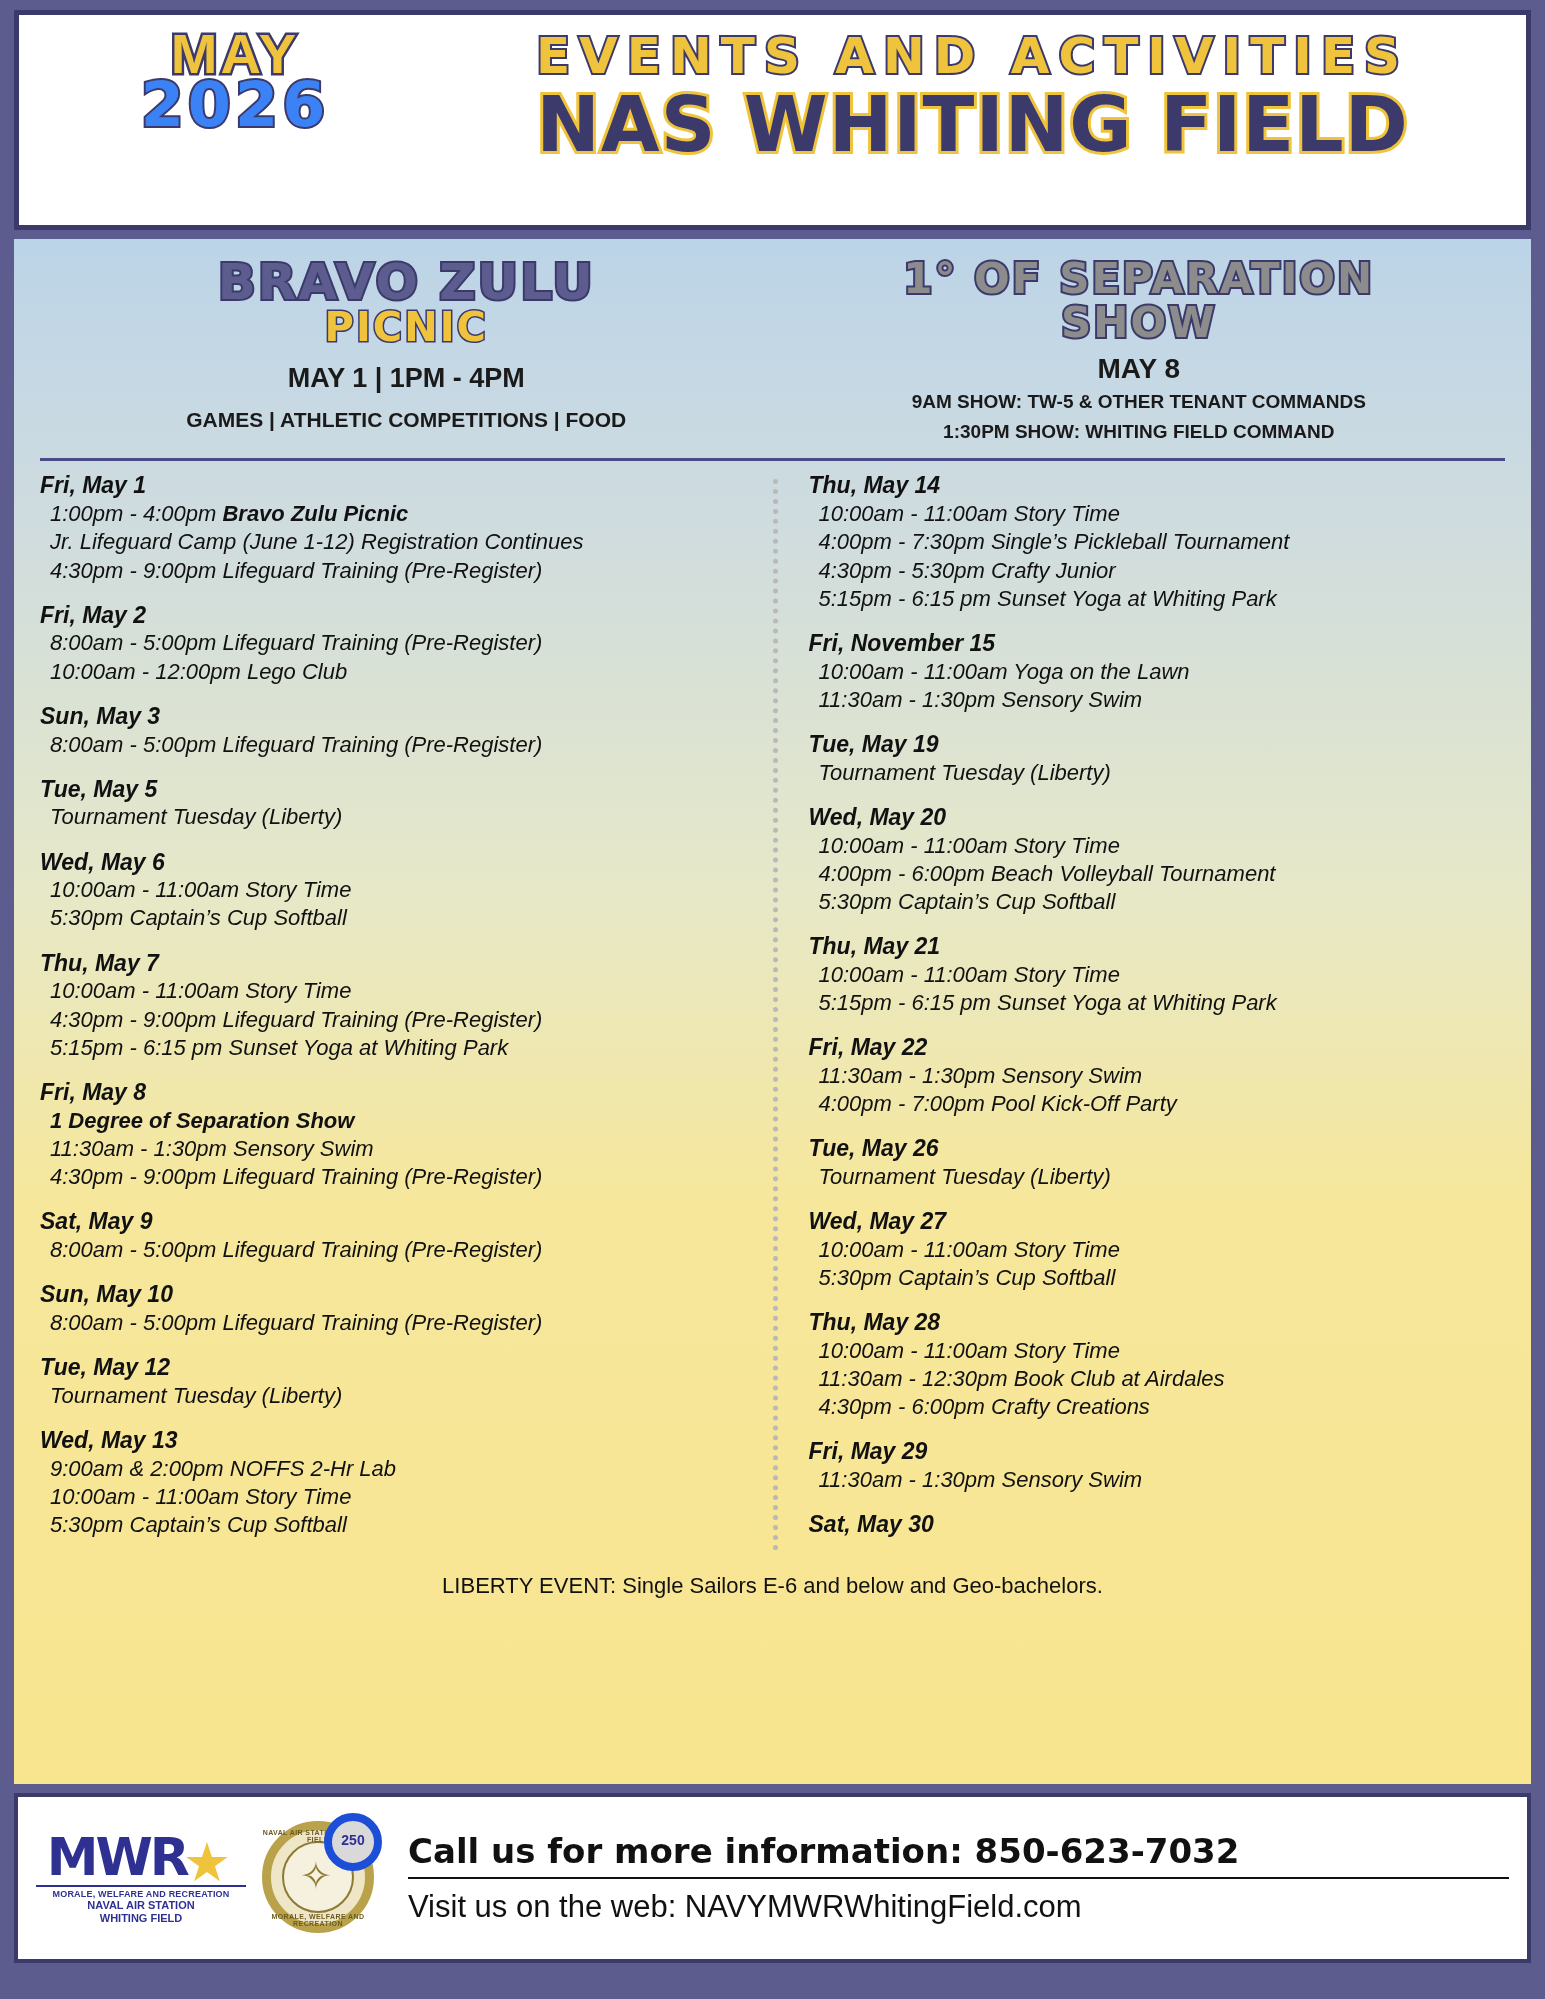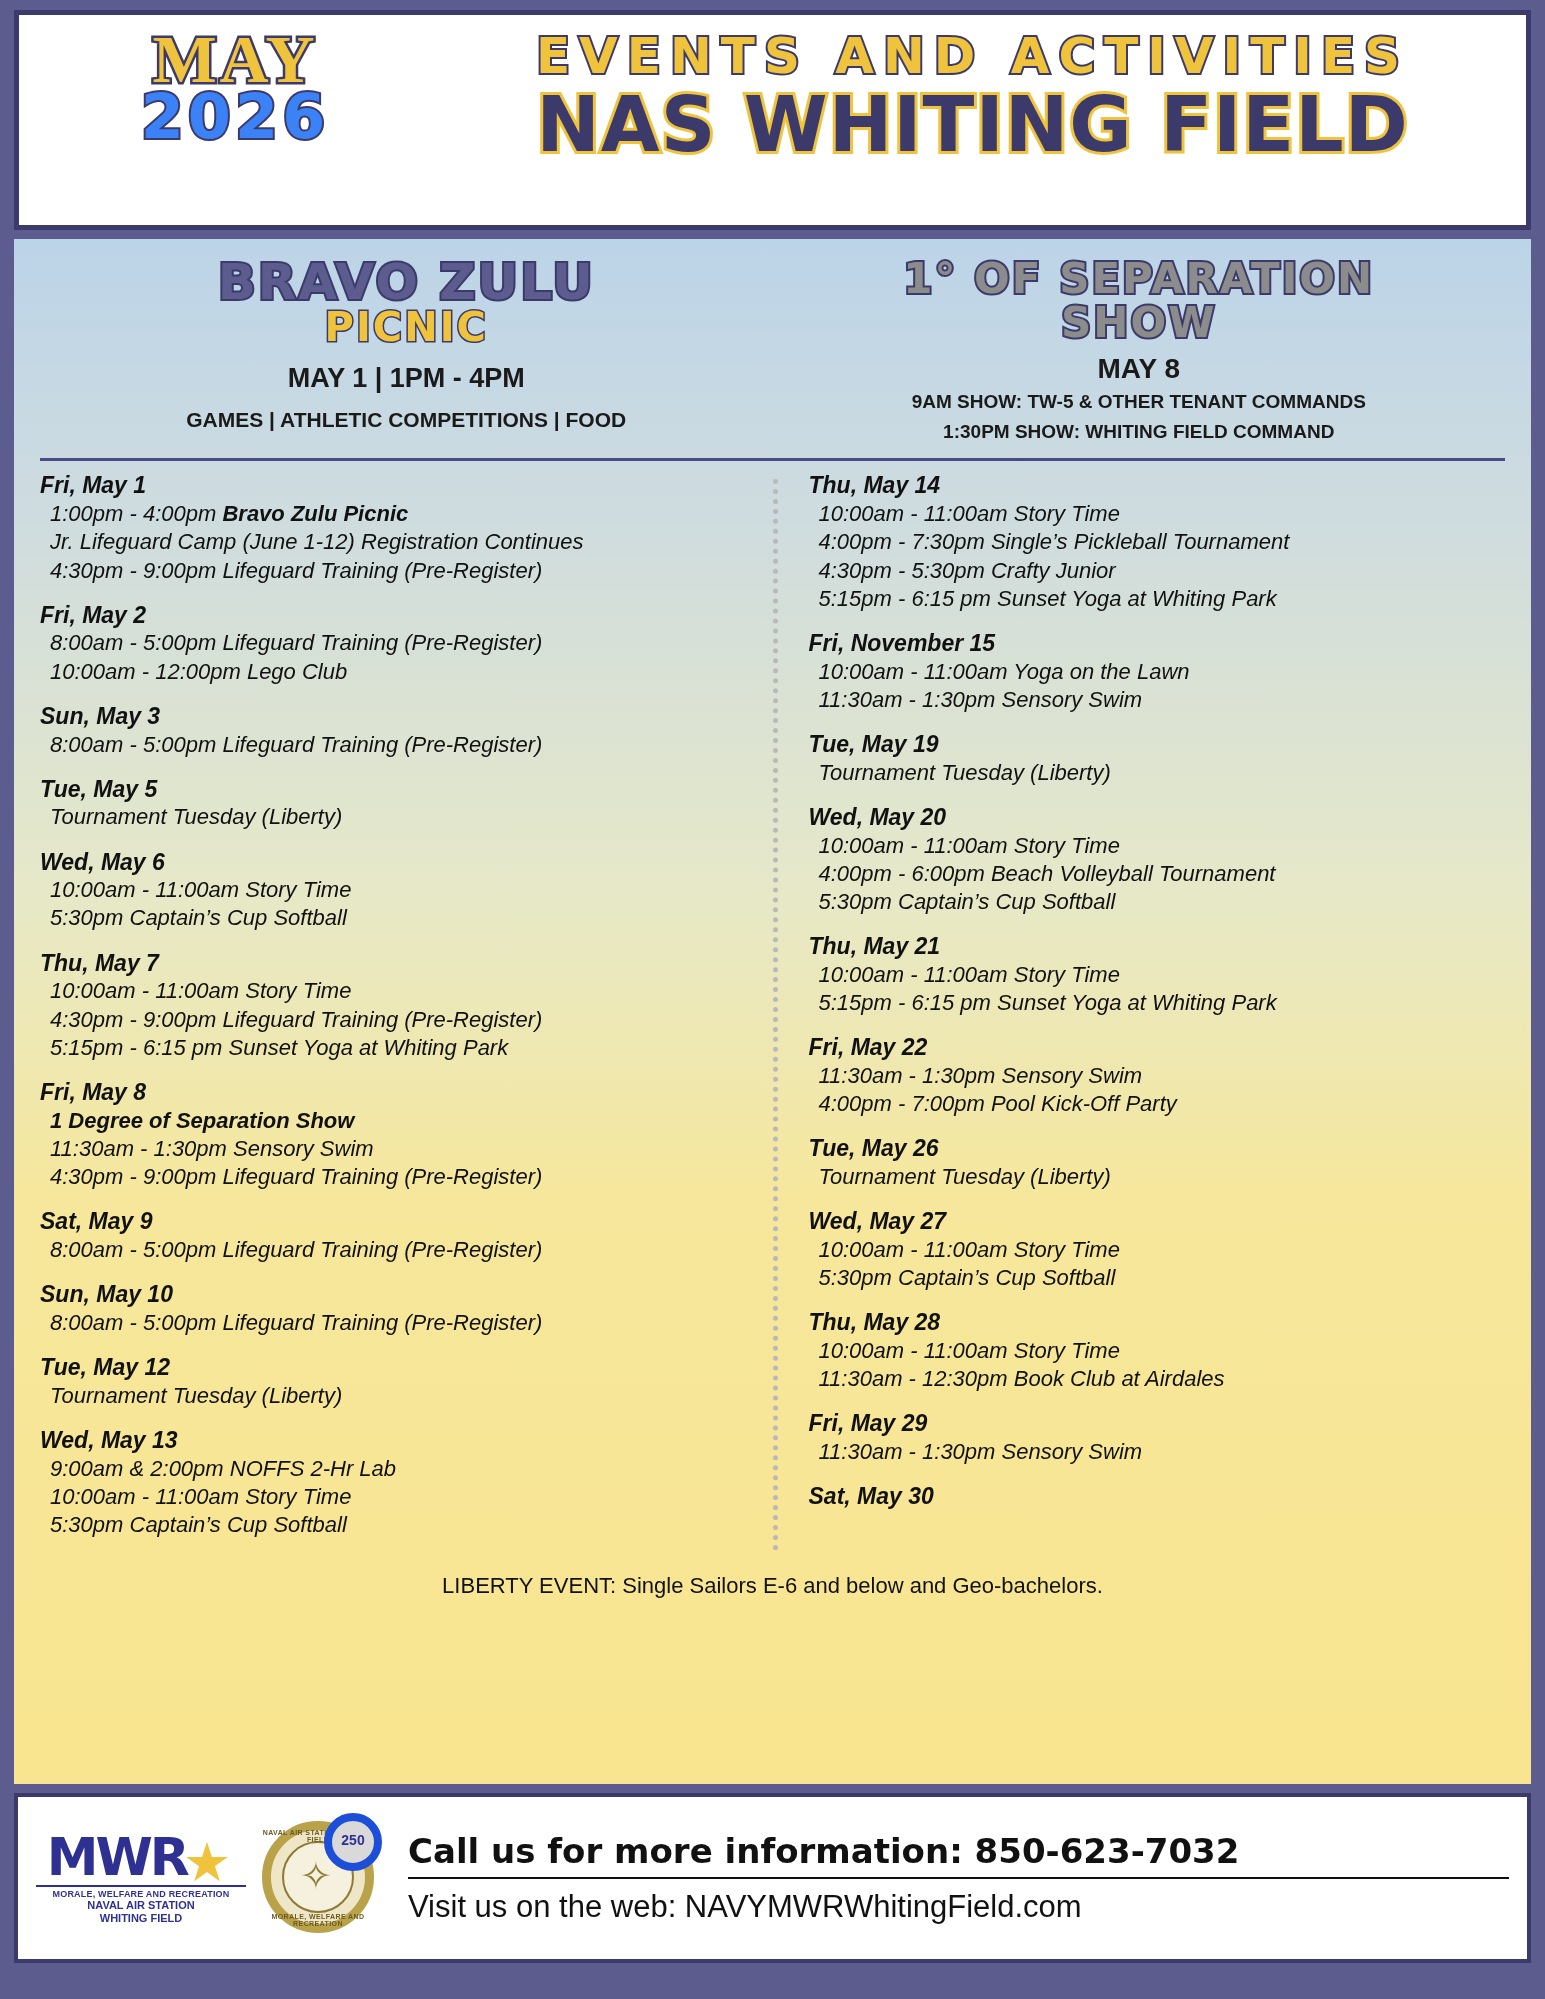--- a/index.html
+++ b/index.html
@@ -32,23 +32,23 @@
     overflow: hidden;
   }
   .hdr-left {
     position: absolute;
     left: 26px;
     top: 6px;
     width: 380px;
     text-align: center;
   }
   .hdr-may {
-    font-family: Liberation Serif, serif;
-    font-weight: bold;
-    font-size: 68px;
+    font-family: Liberation Sans, sans-serif;
+    font-weight: bold;
+    font-size: 56px;
     letter-spacing: 3px;
     color: #f0c33c;
     -webkit-text-stroke: 5px #3c3a6b;
     paint-order: stroke fill;
     line-height: 0.95;
     margin-top: 6px;
   }
   .hdr-year {
     font-family: "DejaVu Sans", sans-serif;
     font-weight: bold;
@@ -474,20 +474,21 @@
           </div>
           <div class="day">
             <div class="day-name">Wed, May 27</div>
             <div class="day-ev">10:00am - 11:00am Story Time</div>
             <div class="day-ev">5:30pm Captain’s Cup Softball</div>
           </div>
           <div class="day">
             <div class="day-name">Thu, May 28</div>
             <div class="day-ev">10:00am - 11:00am Story Time</div>
             <div class="day-ev">11:30am - 12:30pm Book Club at Airdales</div>
+            <div class="day-ev">4:30pm - 6:00pm Crafty Creations</div>
           </div>
           <div class="day">
             <div class="day-name">Fri, May 29</div>
             <div class="day-ev">11:30am - 1:30pm Sensory Swim</div>
           </div>
           <div class="day">
             <div class="day-name">Sat, May 30</div>
           </div>
         </div>
     </div>

